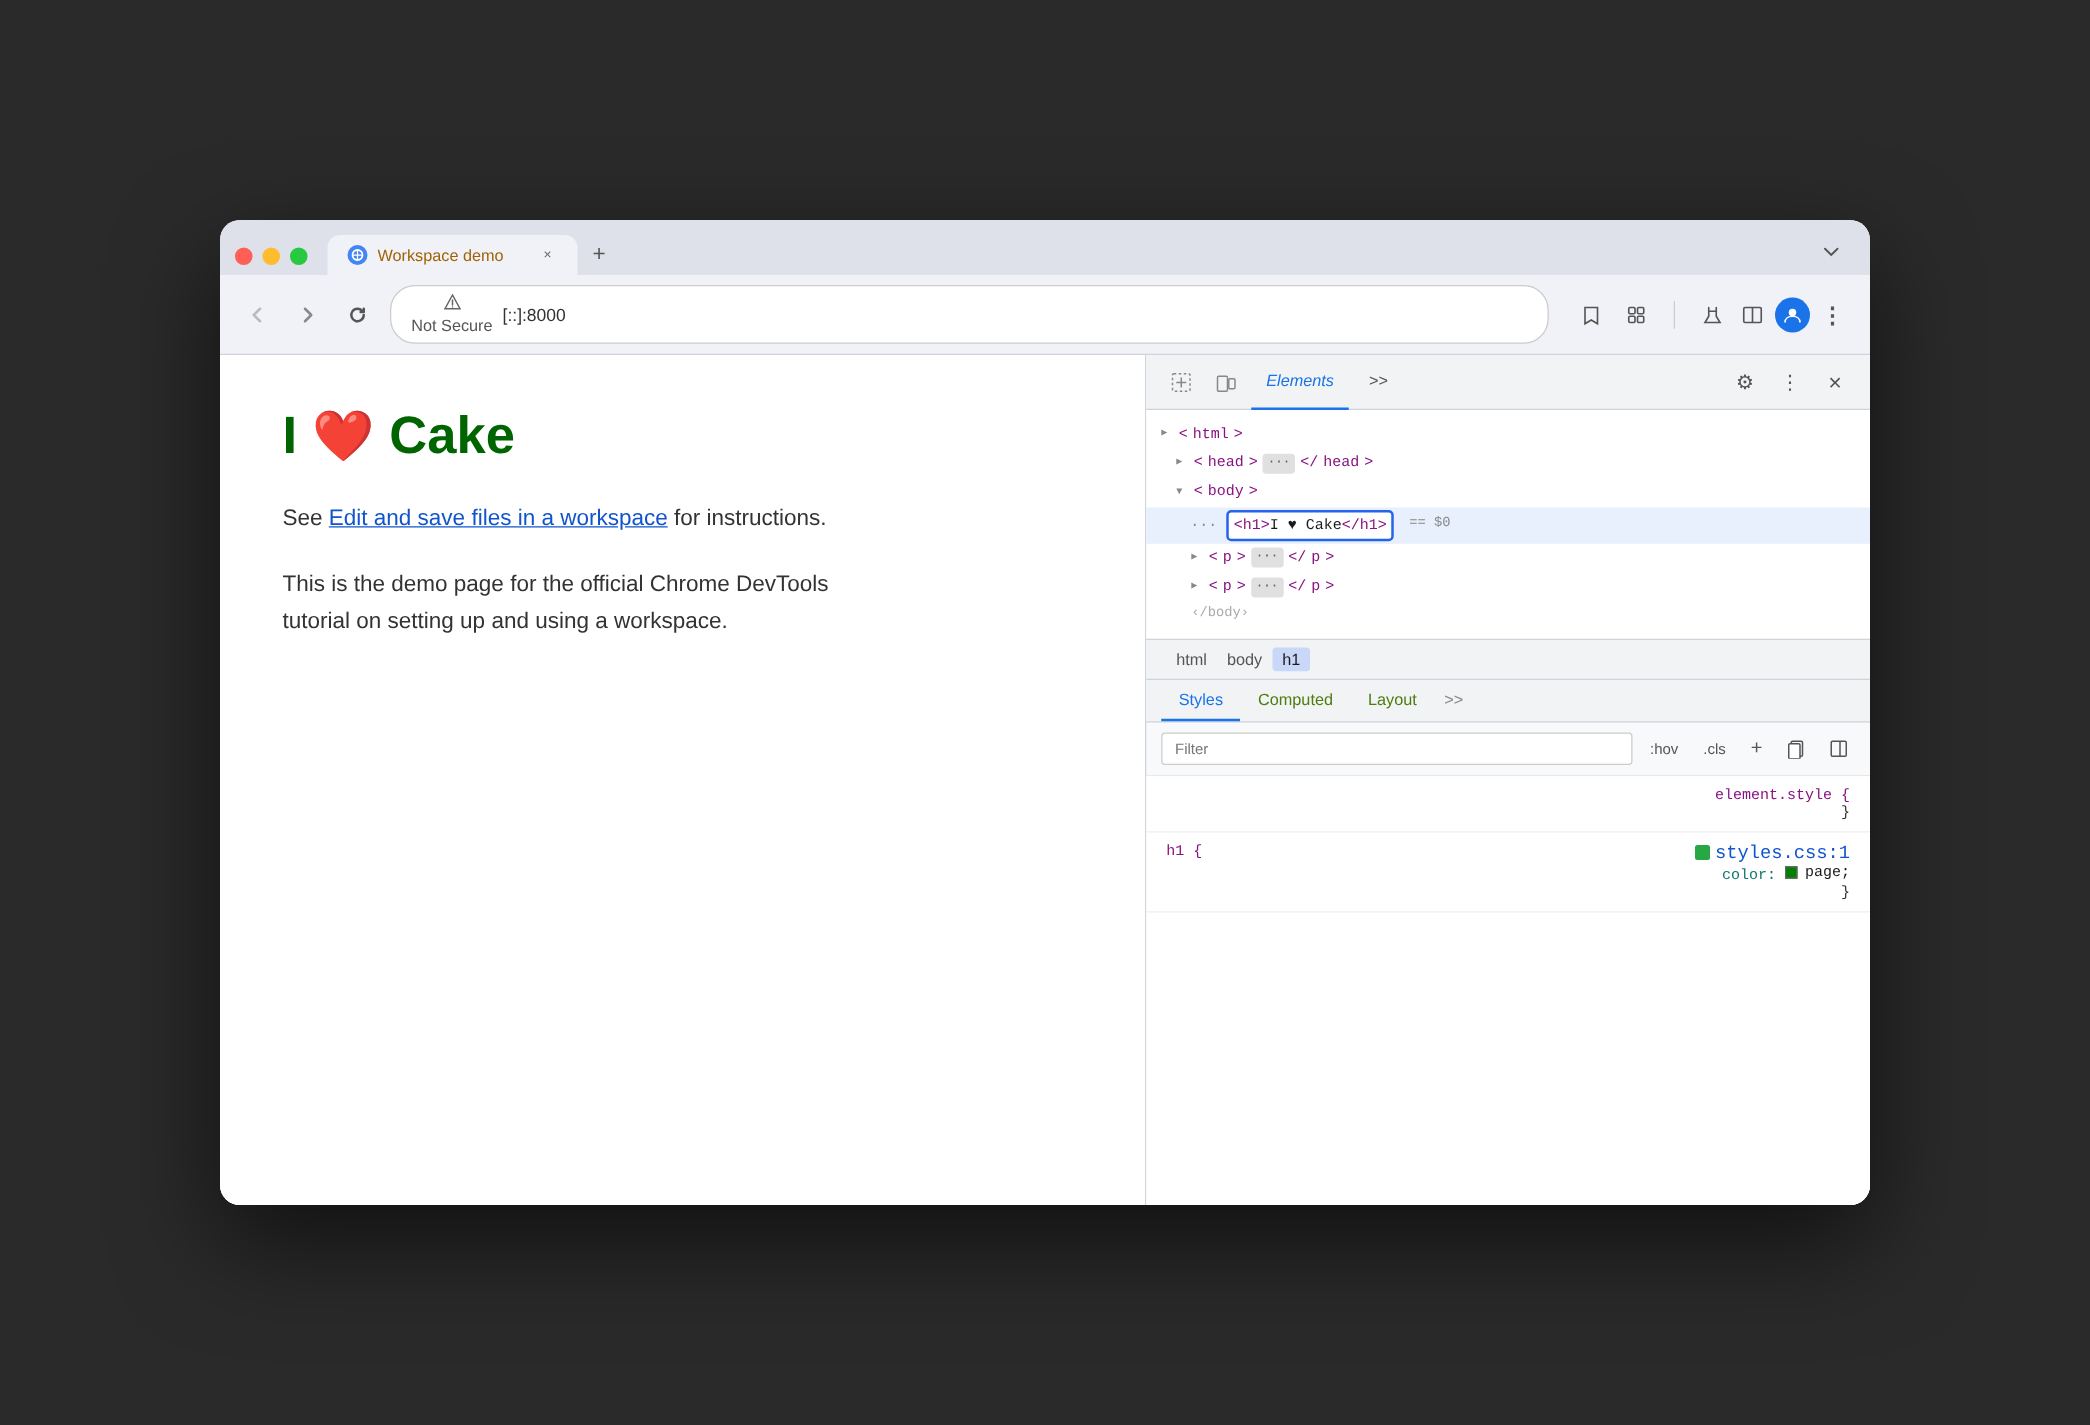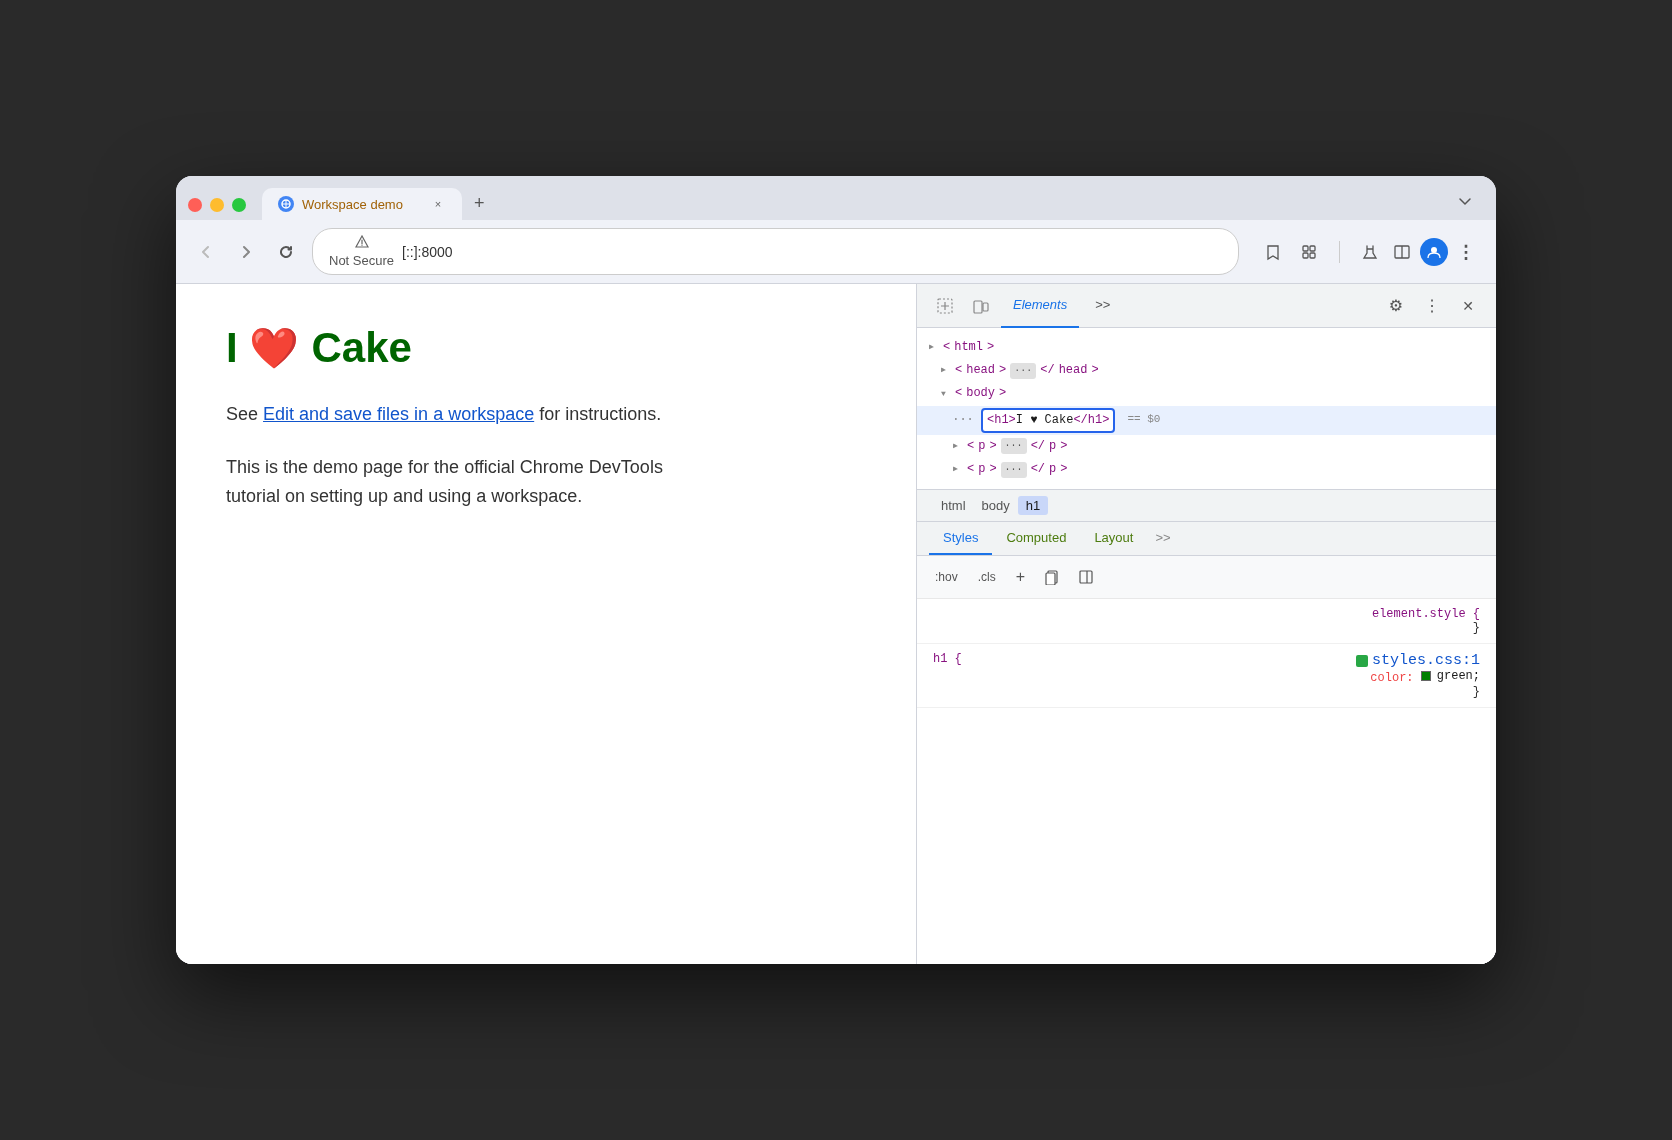--- a/index.html
+++ b/index.html
@@ -454,21 +454,21 @@
     
     .css-section {
       padding: 8px 16px;
       font-family: 'Courier New', Consolas, monospace;
       font-size: 12px;
       color: #333;
       border-bottom: 1px solid #f0f0f0;
     }
 
     .css-selector { color: #881280; }
-    .css-prop { color: #ef4444; }
+    .css-prop { color: #0f766e; }
     .css-val { color: #1a1a1a; }
     .css-source {
       float: right;
       color: #1155cc;
       font-size: 15px;
       text-decoration: none;
       display: flex;
       align-items: center;
       gap: 4px;
     }
@@ -698,36 +698,40 @@
         <div class="tree-line tree-indent-2">
           <span class="triangle">▶</span>
           <span class="tag-bracket">&lt;</span>
             <span class="tag-name">p</span>
             <span class="tag-bracket">&gt;</span>
           <span class="inline-ellipsis">···</span>
           <span class="tag-bracket">&lt;/</span>
             <span class="tag-name">p</span>
             <span class="tag-bracket">&gt;</span>
         </div>
+        <div class="tree-line tree-indent-2">
+          <span style="color:#aaa; font-size:11px;">‹/body›</span>
+        </div>
       </div>
 
       <div class="breadcrumb-bar">
         <span class="bc-item">html</span>
         <span class="bc-item">body</span>
         <span class="bc-item active">h1</span>
       </div>
 
       <div class="styles-tabs">
         <div class="styles-tab active">Styles</div>
         <div class="styles-tab">Computed</div>
         <div class="styles-tab">Layout</div>
         <span class="styles-more">&gt;&gt;</span>
       </div>
 
       <div class="filter-bar">
+        <input class="filter-input" type="text" placeholder="Filter" style="">
         <span class="filter-btn">:hov</span>
         <span class="filter-btn">.cls</span>
         <span class="filter-btn" style="font-size:16px;">+</span>
         <div class="filter-icon-btn">
           <svg width="16" height="16" viewBox="0 0 16 16" fill="none">
               <rect x="4" y="2" width="9" height="12" rx="1" stroke="#555" stroke-width="1.2"></rect>
               <rect x="2" y="4" width="9" height="12" rx="1" stroke="#555" stroke-width="1.2" fill="white"></rect>
             </svg>
         </div>
         <div class="filter-icon-btn">
@@ -754,21 +758,21 @@
             <span class="css-selector">h1 {</span>
             <a class="css-source">
               <span class="css-file-icon"></span>
               <span>styles.css:1</span>
             </a>
           </div>
           <div style="padding-left:16px;">
             <span class="css-prop">color:</span>
             <span style="display:inline-flex; align-items:center; gap:2px;">
               <span class="color-swatch"></span>
-              <span class="css-val">green;</span>
+              <span class="css-val">page;</span>
             </span>
           </div>
           <div>
             <span>}</span>
           </div>
         </div>
 
       </div>
     </div>
 

